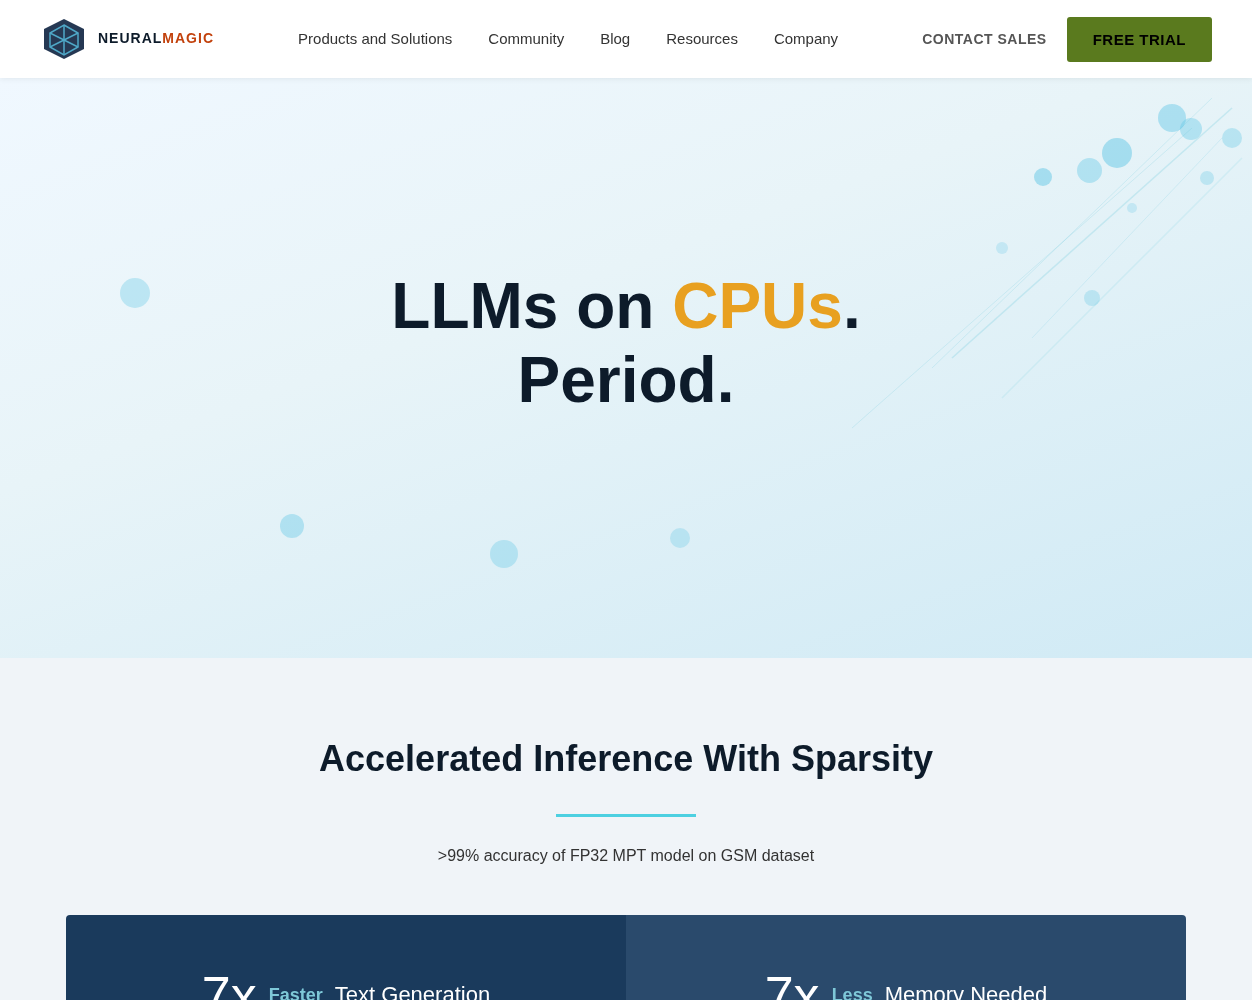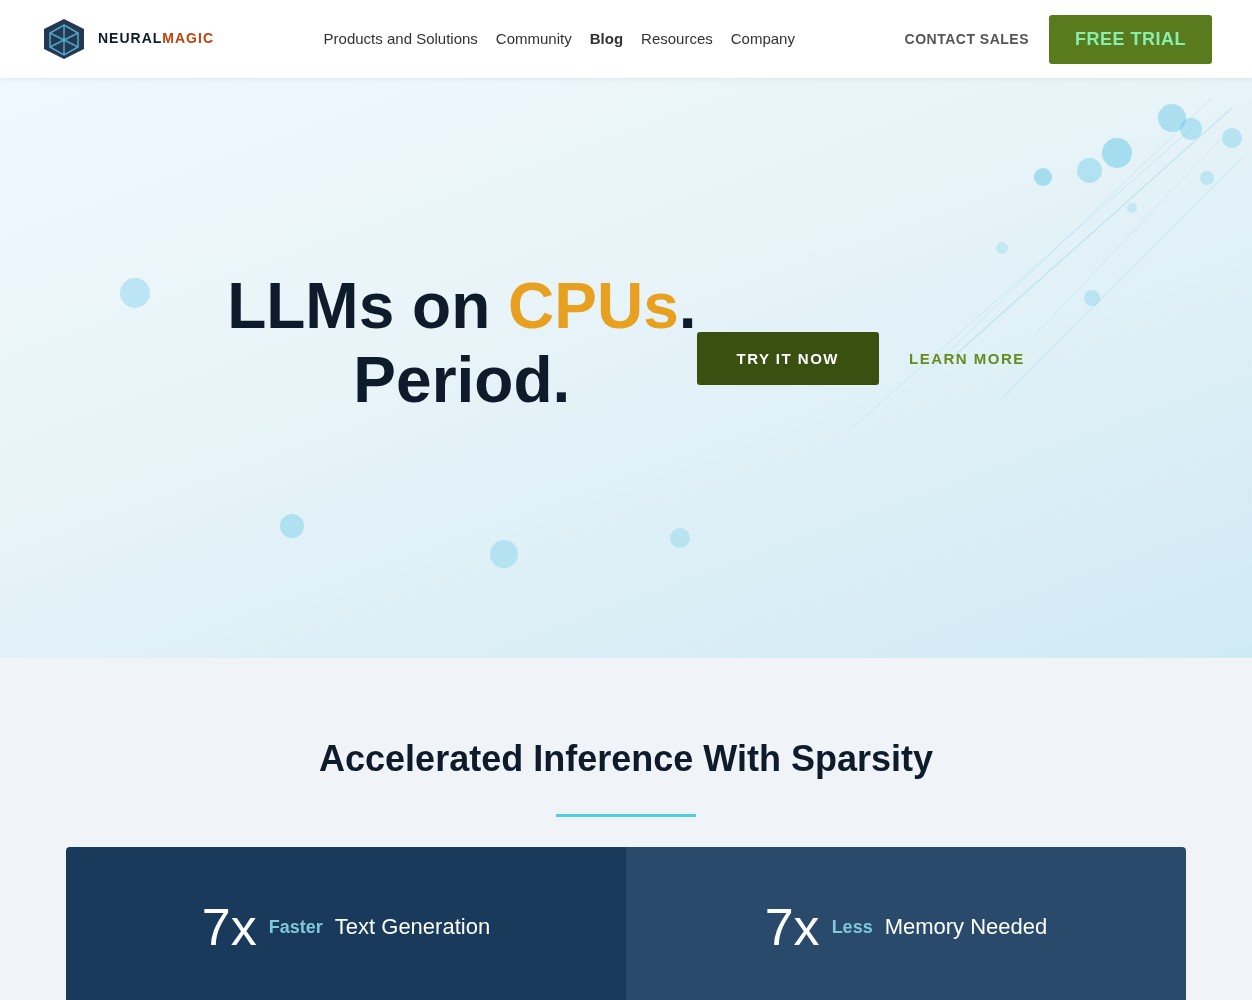--- a/index.html
+++ b/index.html
@@ -40,65 +40,65 @@
     }
     .logo-text span:last-child {
       font-size: 14px;
       font-weight: 800;
       color: #c2410c;
       letter-spacing: 1px;
     }
     .nav-links {
       display: flex;
       align-items: center;
-      gap: 18px;
+      gap: 36px;
       list-style: none;
     }
     .nav-links a {
       text-decoration: none;
       color: #333;
       font-size: 15px;
       font-weight: 400;
     }
     .nav-links a.active {
-      font-weight: 700;
+      font-weight: 400;
     }
     .nav-actions {
       display: flex;
       align-items: center;
       gap: 20px;
     }
     .contact-sales-link {
       text-decoration: none;
       color: #555;
       font-size: 14px;
       font-weight: 600;
       letter-spacing: 0.5px;
       text-transform: uppercase;
     }
     .free-trial-btn {
       background: #5a7a1e;
-      color: #86efac;
+      color: #000000;
       border: none;
       padding: 14px 26px;
-      font-size: 18px;
+      font-size: 15px;
       font-weight: 700;
       letter-spacing: 0.5px;
       cursor: pointer;
       border-radius: 3px;
       text-transform: uppercase;
     }
 
     
     .hero {
       position: relative;
       background: linear-gradient(160deg, #f0f8ff 0%, #e8f4f8 40%, #d0eaf5 100%);
       min-height: 580px;
       display: flex;
-      flex-direction: row;
+      flex-direction: column;
       align-items: center;
       justify-content: center;
       text-align: center;
       padding: 80px 40px 100px;
       overflow: hidden;
     }
 
     
     .hero::before {
       content: '';
@@ -312,29 +312,26 @@
     <circle cx="350" cy="170" r="6" fill="rgba(100,200,230,0.25)"></circle>
   </svg>
 
   <h1>
     <span>LLMs on </span><span class="highlight">CPUs</span><span>.</span>
     <br>
     <span>Period.</span>
   </h1>
 
 
-  <div class="hero-buttons">
-    <button class="try-btn">TRY IT NOW</button>
-    <button class="learn-btn">LEARN MORE</button>
-  </div>
 </section>
 
 <section class="stats-section">
   <h2>Accelerated Inference With Sparsity</h2>
   <div class="stats-divider"></div>
+  <p class="stats-desc">&gt;99% accuracy of FP32 MPT model on GSM dataset</p>
 
   <div class="stats-cards">
     <div class="stat-card">
       <span class="stat-number">7x</span>
       <span class="stat-highlight">Faster</span>
       <span class="stat-rest">Text Generation</span>
     </div>
     <div class="stat-card">
       <span class="stat-number">7x</span>
       <span class="stat-highlight">Less</span>

